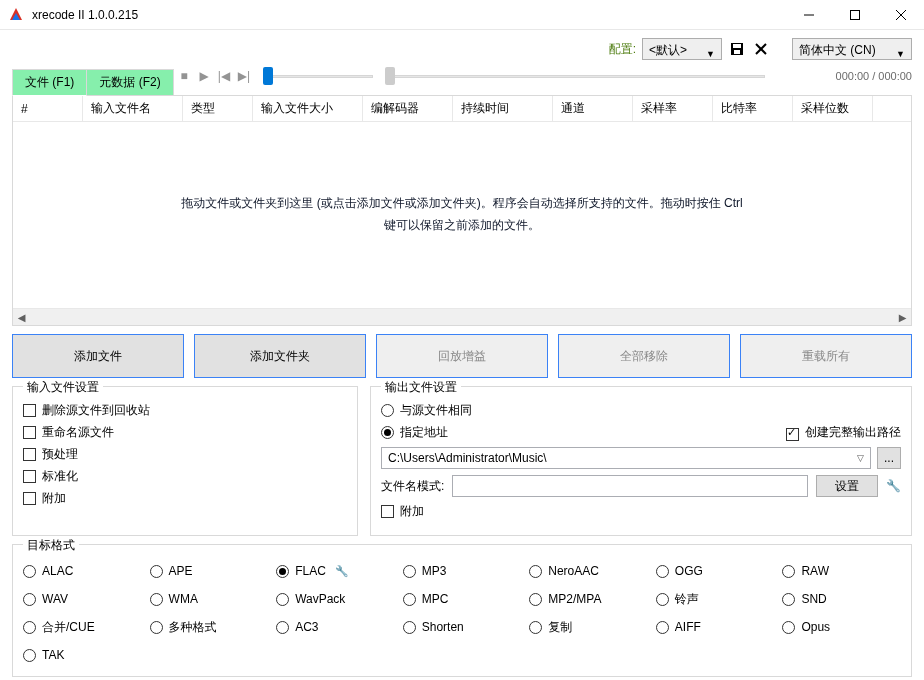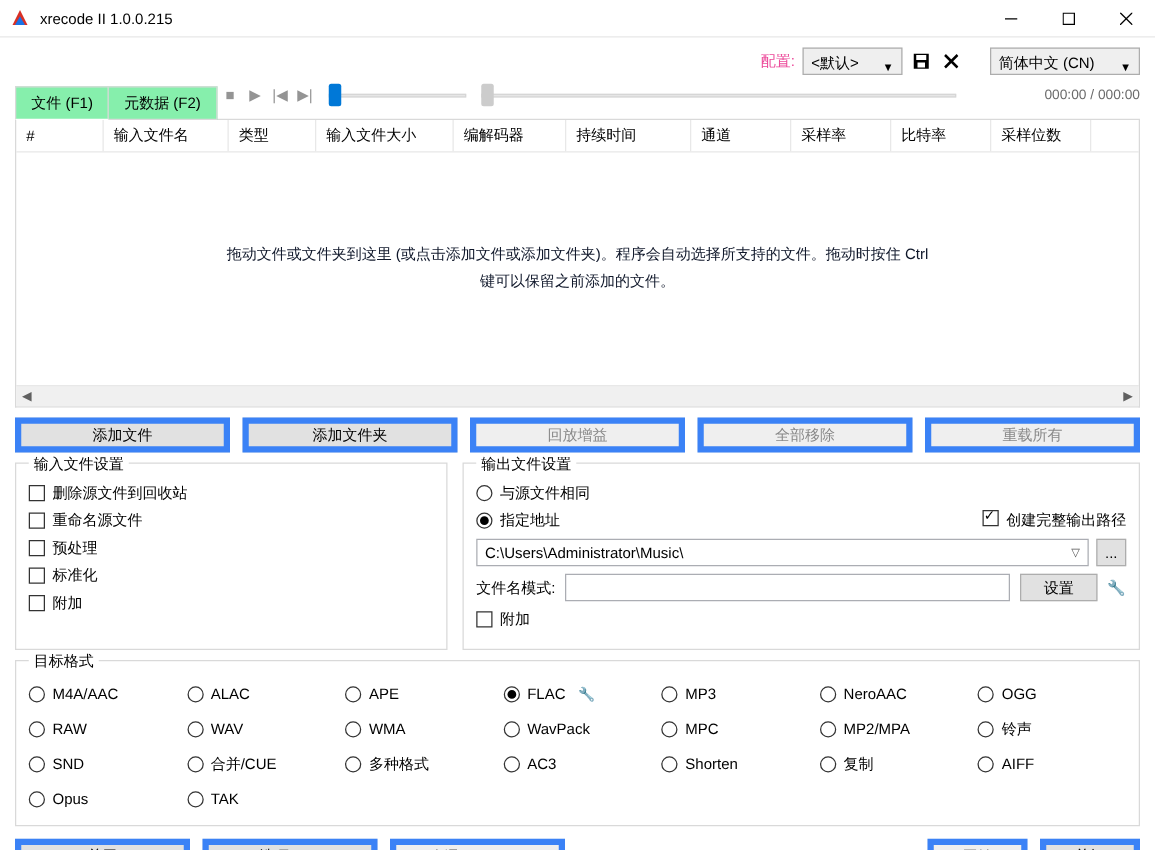--- a/index.html
+++ b/index.html
@@ -7,21 +7,21 @@
 
 .titlebar { height: 30px; display: flex; align-items: center; border-bottom: 1px solid #e8e8e8; }
 .titlebar .app-icon { width: 16px; height: 16px; margin: 0 8px; }
 .titlebar .title { flex: 1; font-size: 12px; color: #000; }
 .titlebar .win-controls { display: flex; height: 100%; }
 .titlebar .win-btn { width: 46px; height: 30px; display: flex; align-items: center; justify-content: center; cursor: pointer; }
 
 .content { padding: 8px 12px; }
 
 .top-row { display: flex; align-items: center; justify-content: flex-end; gap: 6px; margin-bottom: 6px; }
-.top-row .lbl { color: #ec4899; }
+.top-row .lbl { color: #4d7c0f; }
 .select-like { border: 1px solid #adadad; background: #efefef; height: 22px; display: inline-flex; align-items: flex-end; padding: 0 6px; position: relative; min-width: 80px; }
 .select-like .caret { margin-left: auto; font-size: 9px; }
 .lang-select { min-width: 120px; }
 .icon-sq { width: 18px; height: 18px; display: inline-flex; align-items: center; justify-content: center; cursor: pointer; }
 
 .player-row { display: flex; align-items: center; gap: 12px; margin-bottom: 4px; }
 .transport { display: flex; gap: 6px; margin-left: 165px; }
 .transport .tbtn { width: 14px; height: 14px; display: flex; align-items: center; justify-content: center; color: #949494; }
 .slider { height: 20px; display: flex; align-items: center; position: relative; }
 .slider .track { height: 3px; background: #e6e6e6; width: 100%; border: 1px solid #d6d6d6; }
@@ -37,38 +37,38 @@
 
 .file-area { border: 1px solid #d9d9d9; border-top: none; height: 230px; display: flex; flex-direction: column; }
 .table-header { display: flex; height: 26px; align-items: center; border-bottom: 1px solid #e8e8e8; }
 .th { padding: 0 8px; border-right: 1px solid #e8e8e8; height: 100%; display: flex; align-items: center; white-space: nowrap; }
 .drop-hint { flex: 1; display: flex; align-items: center; justify-content: center; text-align: center; color: #0f172a; font-size: 12px; line-height: 1.8; }
 .hscroll { height: 17px; border-top: 1px solid #e8e8e8; display: flex; align-items: center; background: #f0f0f0; }
 .hscroll .arrow { width: 17px; height: 17px; display: flex; align-items: center; justify-content: center; color: #606060; font-size: 10px; }
 .hscroll .track2 { flex: 1; height: 100%; }
 
 .btn-row { display: flex; gap: 10px; margin-top: 8px; }
-.btn { border: 5px solid #3b82f6; background: #e1e1e1; height: 28px; display: flex; align-items: center; justify-content: center; flex: 1; cursor: pointer; }
+.btn { border: 1px solid #3b82f6; background: #e1e1e1; height: 44px; display: flex; align-items: center; justify-content: center; flex: 1; cursor: pointer; }
 .btn.disabled { color: #888; background: #efefef; }
 
 .settings-row { display: flex; gap: 12px; margin-top: 8px; }
 .fieldset { border: 1px solid #d9d9d9; padding: 6px 10px 10px; position: relative; }
 .fieldset .legend { position: relative; top: -14px; background: #fff; padding: 0 4px; display: inline-block; }
 .fieldset .fs-body { margin-top: -8px; }
 .in-settings { width: 346px; }
 .out-settings { flex: 1; }
 
 .chk-row { display: flex; align-items: center; gap: 6px; margin-bottom: 5px; }
 .chk { width: 13px; height: 13px; border: 1px solid #333; display: inline-block; position: relative; }
 .chk.checked::after { content: "✓"; position: absolute; top: -3px; left: 0px; font-size: 11px; }
 .rad { width: 13px; height: 13px; border: 1px solid #333; border-radius: 50%; display: inline-block; position: relative; }
 .rad.checked::after { content: ""; width: 7px; height: 7px; background: #000; border-radius: 50%; position: absolute; top: 2px; left: 2px; }
 
 .out-row1 { display: flex; align-items: center; gap: 12px; }
-.out-row1 .right { margin-left: auto; display: flex; align-items: flex-start; gap: 6px; }
+.out-row1 .right { margin-left: auto; display: flex; align-items: flex-end; gap: 6px; }
 
 .path-row { display: flex; gap: 6px; margin-top: 6px; align-items: center; }
 .combo { flex: 1; border: 1px solid #abadb3; height: 22px; display: flex; align-items: center; padding: 0 6px; background: #fff; }
 .combo .caret { margin-left: auto; font-size: 9px; color: #555; }
 .small-btn { width: 24px; height: 22px; border: 1px solid #adadad; background: #e1e1e1; display: flex; align-items: center; justify-content: center; cursor: pointer; }
 
 .filename-row { display: flex; align-items: center; gap: 8px; margin-top: 6px; }
 .text-input { flex: 1; border: 1px solid #abadb3; height: 22px; background: #fff; padding: 0 6px; }
 .set-btn { border: 1px solid #adadad; background: #e1e1e1; height: 22px; padding: 0 18px; cursor: pointer; display: flex; align-items: center; }
 
@@ -263,24 +263,20 @@
       </div>
     </div>
   </div>
 
   <div class="fieldset target-fieldset">
     <span class="legend">目标格式</span>
     <div class="fs-body">
       <div class="format-grid" id="format-grid">
           <div class="fmt">
             <span class="rad"></span>
-            <span>M4A/AAC</span>
-          </div>
-          <div class="fmt">
-            <span class="rad"></span>
             <span>ALAC</span>
           </div>
           <div class="fmt">
             <span class="rad"></span>
             <span>APE</span>
           </div>
           <div class="fmt">
             <span class="rad checked"></span>
             <span>FLAC</span>
             <span class="wrench">🔧</span>

